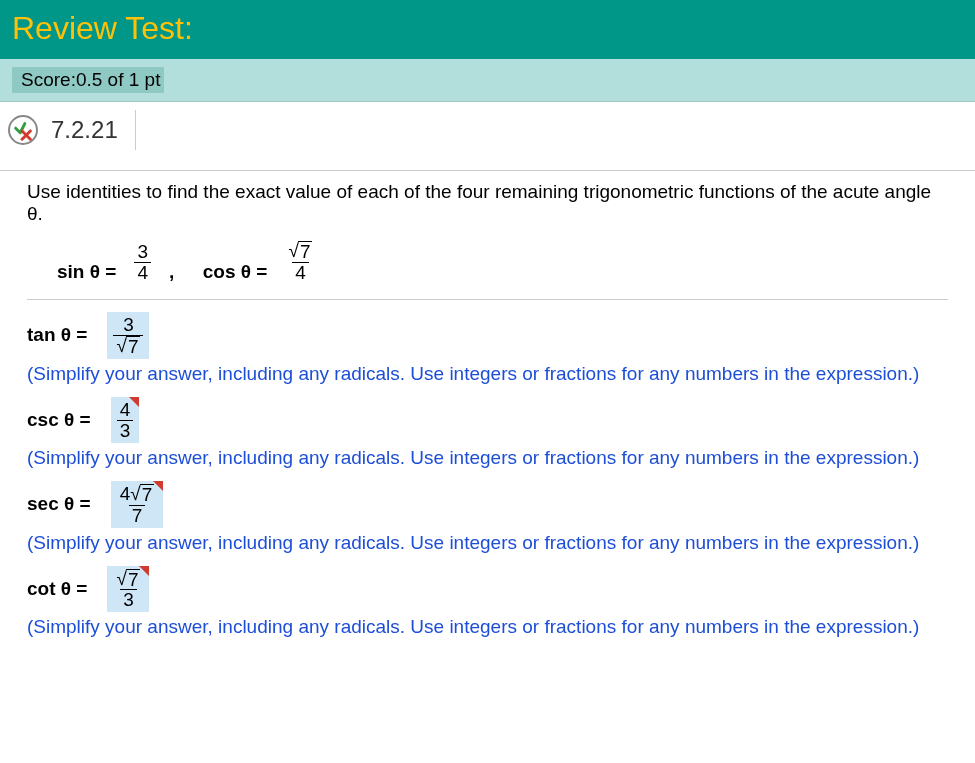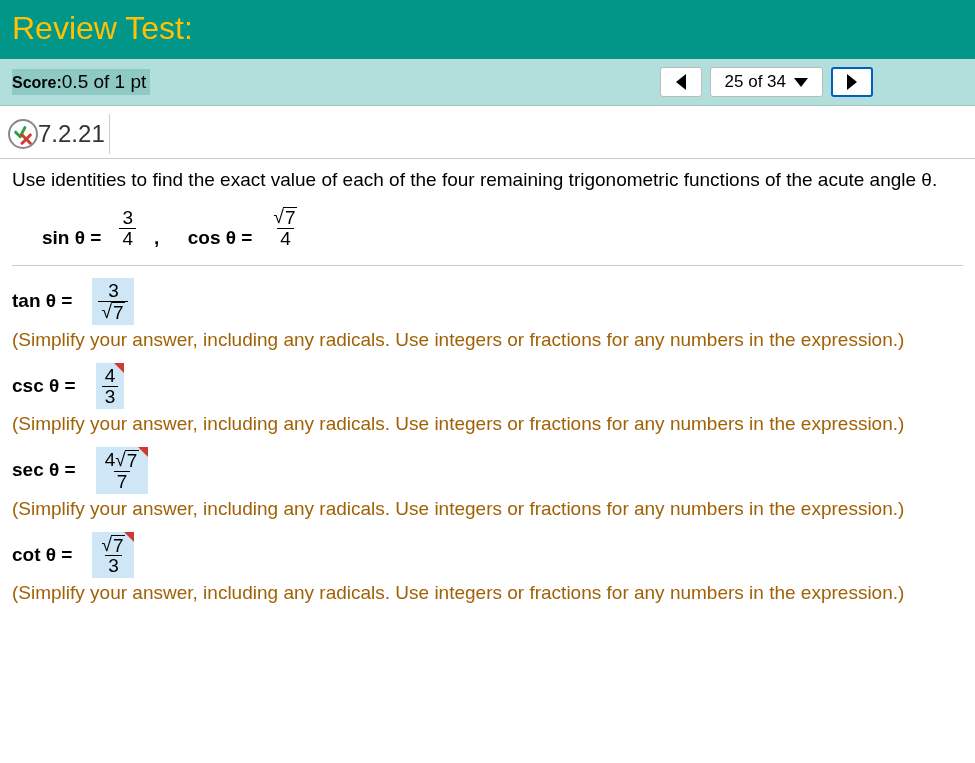--- a/index.html
+++ b/index.html
@@ -33,22 +33,23 @@
       align-items: center;
       border-bottom: 1px solid #a0c8c4;
     }
     .score-section {
       display:flex;
       align-items: baseline;
       background: #8fc9c3;
       padding: 2px 4px 2px 0;
     }
     .score-label {
-      font-weight: 700;
-      font-size: 16px;
+      font-weight: 400;
+      font-size: 19px;
+      padding-left: 9px;
     }
     .score-value {
       font-size: 19px;
     }
     .nav-controls {
       margin-left: auto;
       display: flex;
       align-items: center;
       gap: 8px;
       margin-right: 90px;
@@ -91,24 +92,24 @@
       border-bottom: 8px solid transparent;
       border-right: 10px solid #000;
     }
     .triangle-right {
       width: 0; height: 0;
       border-top: 8px solid transparent;
       border-bottom: 8px solid transparent;
       border-left: 10px solid #000;
     }
     .question-id-bar {
-      padding: 8px 8px 4px 8px;
-      display: flex;
-      align-items: center;
-      gap: 0;
+      padding: 8px 8px 20px 8px;
+      display: flex;
+      align-items: center;
+      gap: 13px;
       border-bottom: 1px solid #ccc;
     }
     .question-id-bar .divider-right {
       border-right: 1px solid #ccc;
       height: 40px;
       margin-left: 4px;
     }
     .status-icon {
       width: 30px;
       height: 30px;
@@ -119,21 +120,21 @@
       display: flex;
       align-items: center;
       justify-content: center;
     }
     .status-icon svg { width: 22px; height: 22px; }
     .question-number {
       font-size: 24px;
       color: #333;
     }
     .content {
-      padding: 10px 12px;
+      padding: 10px 27px;
       font-size: 19px;
     }
     .prompt-row {
       border-bottom: 1px solid #ccc;
       padding-bottom: 10px;
       margin-bottom: 6px;
     }
     .prompt-text { margin-bottom: 16px; }
     .given-row {
       display: flex;
@@ -170,21 +171,21 @@
     }
     .answer-box.flag::after {
       content: '';
       position: absolute;
       top: 0; right: 0;
       width: 0; height: 0;
       border-left: 10px solid transparent;
       border-top: 10px solid #d13b2f;
     }
     .hint {
-      color: #a16207;
+      color: #1d4ed8;
       font-size: 19px;
       margin-top: 4px;
     }
     .sqrt {
       display: inline-flex;
       align-items: flex-start;
     }
     .sqrt-sym {
       font-size: 1em;
     }
@@ -199,32 +200,20 @@
 <body>
 
 <div class="header-bar">
   <span class="header-prefix">Review Test:</span>
 </div>
 
 <div class="sub-bar">
   <div class="score-section">
     <span class="score-label">Score:</span>
     <span class="score-value"> 0.5 of 1 pt</span>
-  </div>
-  <div class="nav-controls">
-    <div class="nav-btn">
-      <div class="triangle-left"></div>
-    </div>
-    <div class="nav-select">
-      <span>25 of 34</span>
-      <div class="triangle-down"></div>
-    </div>
-    <div class="nav-btn active-next">
-      <div class="triangle-right"></div>
-    </div>
   </div>
 </div>
 
 <div class="question-id-bar">
   <div class="status-icon">
     <svg viewBox="0 0 24 24">
       <path d="M4 10 L9 15 L14 5" stroke="#2e9e3f" stroke-width="3.2" fill="none" stroke-linecap="round" stroke-linejoin="round"></path>
       <path d="M11 13 L20 22 M20 13 L11 22" stroke="#d13b2f" stroke-width="3.2" fill="none" stroke-linecap="round"></path>
     </svg>
   </div>

